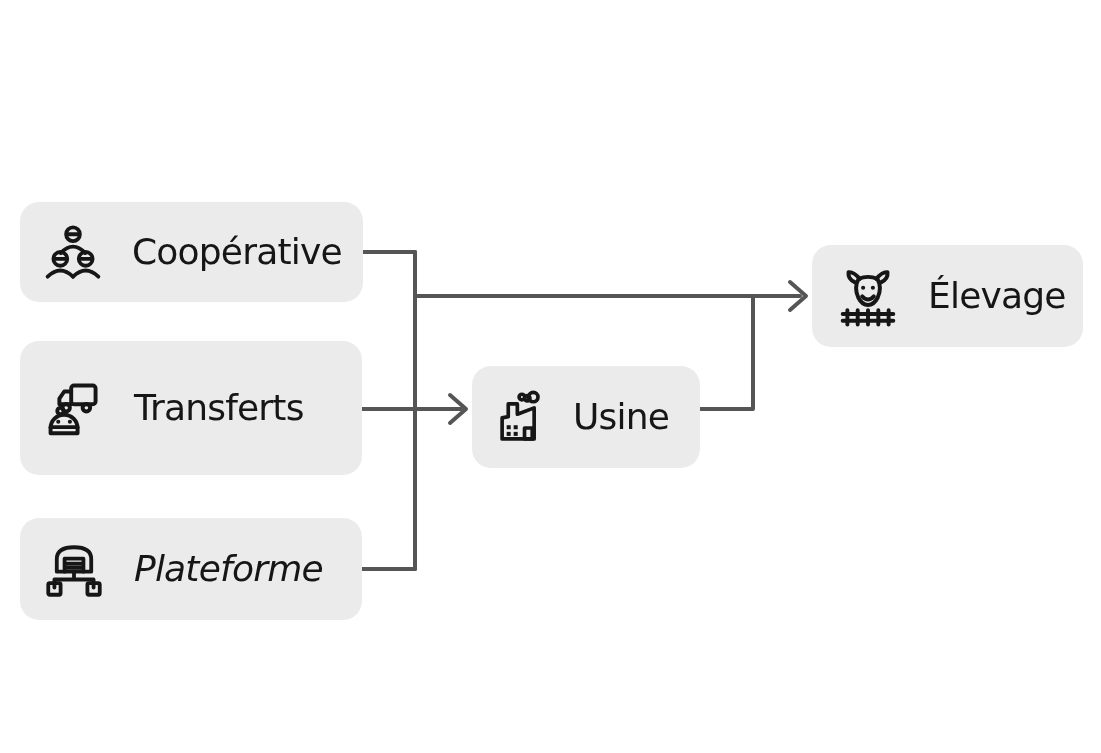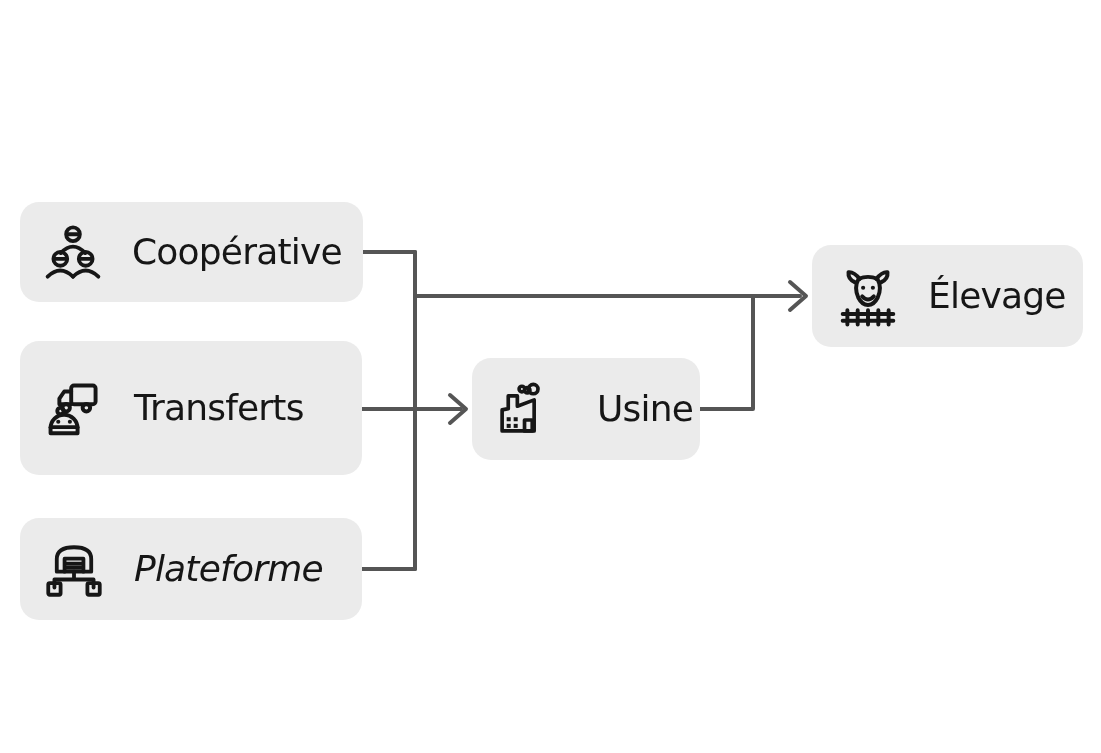--- a/index.html
+++ b/index.html
@@ -81,21 +81,21 @@
       <path d="M11.8 13 H20.2 M11.8 15.3 H20.2"></path>
       <path d="M16 17.5 V21.8 M5.2 21.8 H26.8 M5.2 21.8 V23.8 M26.8 21.8 V23.8"></path>
       <rect x="1.8" y="23.8" width="6.8" height="6.4" rx="0.8"></rect>
       <path d="M5.2 23.8 V26.2"></path>
       <rect x="23.4" y="23.8" width="6.8" height="6.4" rx="0.8"></rect>
       <path d="M26.8 23.8 V26.2"></path>
     </svg>
     <span class="label">Plateforme</span>
   </div>
 
-  <div class="node" style="left:472px;top:358px;width:228px;height:102px;gap:28px;">
+  <div class="node" style="left:472px;top:366px;width:228px;height:102px;gap:4px;">
     <svg class="icon" width="56" height="58" viewBox="0 0 32 32">
       <path d="M3.5 28.5 V16.5 L7 15.8 V8.5 H12.2 V14.4 L21.8 10.8 V28.5 Z"></path>
       <rect x="16.3" y="22.3" width="4.4" height="6.2"></rect>
       <rect class="fill" x="6.1" y="20.7" width="2.3" height="2.3"></rect>
       <rect class="fill" x="10.1" y="20.7" width="2.3" height="2.3"></rect>
       <rect class="fill" x="6.1" y="24.5" width="2.3" height="2.3"></rect>
       <rect class="fill" x="10.1" y="24.5" width="2.3" height="2.3"></rect>
       <circle cx="14.8" cy="4.6" r="1.6"></circle>
       <circle cx="21.3" cy="4.6" r="2.7"></circle>
       <circle cx="17.9" cy="5.3" r="1.5"></circle>

